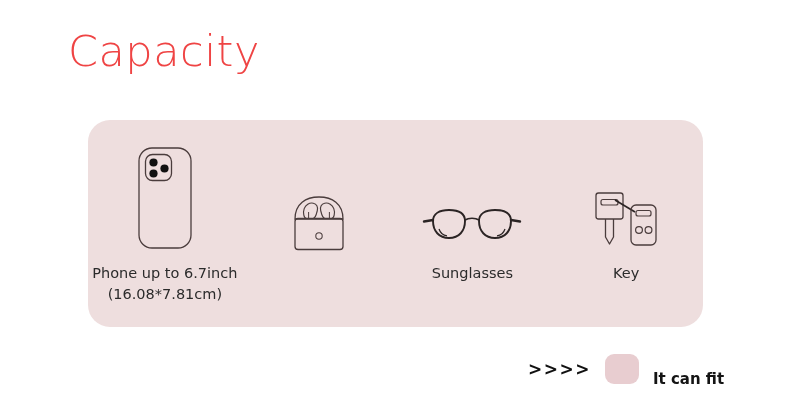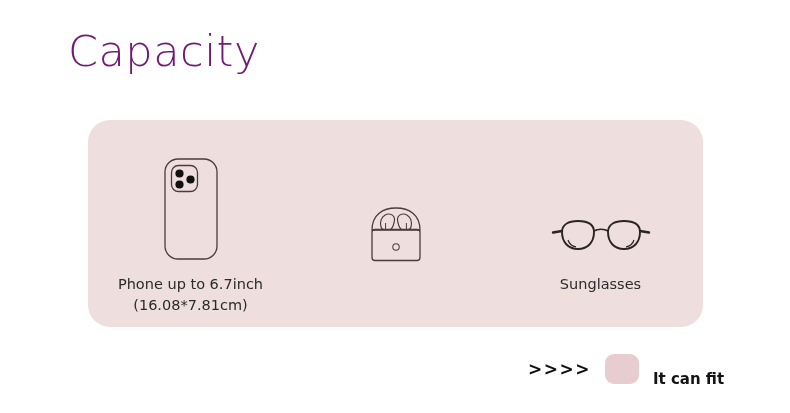--- a/index.html
+++ b/index.html
@@ -17,21 +17,21 @@
 
   
   .page-title {
     position: absolute;
     left: 68px;
     top: 28px;
     font-family: "DejaVu Sans", sans-serif;
     font-size: 43px;
     font-weight: 300;
     letter-spacing: 0.5px;
-    color: #701a75;
+    color: #ef4444;
     line-height: 1.1;
   }
 
   
   .capacity-panel {
     position: absolute;
     left: 88px;
     top: 120px;
     width: 615px;
     height: 207px;
@@ -41,21 +41,21 @@
 
   .items-row {
     position: absolute;
     left: 0;
     top: 0;
     width: 100%;
     height: 100%;
     display: flex;
     align-items: flex-start;
     justify-content: space-around;
-    padding-top: 25px;
+    padding-top: 14px;
     box-sizing: border-box;
   }
 
   .capacity-item {
     display: flex;
     flex-direction: column;
     align-items: center;
     width: 165px;
   }
 
@@ -168,20 +168,39 @@
 
           <path d="M91 16 L100 17.5" fill="none" stroke="#2b2424" stroke-width="2.4" stroke-linecap="round"></path>
 
           <path d="M19 25 C20.5 29.5 23.5 31.5 27 31.8" fill="none" stroke="#2b2424" stroke-width="1.2"></path>
           <path d="M85 25 C83.5 29.5 80.5 31.5 77 31.8" fill="none" stroke="#2b2424" stroke-width="1.2"></path>
         </svg>
       </div>
       <div class="item-label">Sunglasses</div>
     </div>
 
+    <div class="capacity-item">
+      <div class="item-icon">
+        <svg width="70" height="62" viewBox="0 0 70 62">
+
+          <rect x="5" y="3" width="27" height="26" rx="2.5" ry="2.5" fill="none" stroke="#4a3c3c" stroke-width="1.3"></rect>
+          <rect x="10" y="9.5" width="17" height="5.5" rx="2" ry="2" fill="none" stroke="#4a3c3c" stroke-width="1.2"></rect>
+
+          <path d="M14.5 29 L14.5 47 L18.5 54 L22.5 47 L22.5 29" fill="none" stroke="#4a3c3c" stroke-width="1.3" stroke-linejoin="round"></path>
+
+          <line x1="24" y1="10" x2="44" y2="22" stroke="#2b2424" stroke-width="1.7"></line>
+
+          <rect x="40" y="15" width="25" height="40" rx="5" ry="5" fill="none" stroke="#4a3c3c" stroke-width="1.3"></rect>
+          <rect x="45" y="20.5" width="15" height="5.5" rx="2" ry="2" fill="none" stroke="#4a3c3c" stroke-width="1.2"></rect>
+          <circle cx="48" cy="40" r="3.4" fill="none" stroke="#4a3c3c" stroke-width="1.2"></circle>
+          <circle cx="57.5" cy="40" r="3.4" fill="none" stroke="#4a3c3c" stroke-width="1.2"></circle>
+        </svg>
+      </div>
+      <div class="item-label">Key</div>
+    </div>
 
   </div>
 </div>
 
 <div class="legend">
   <span class="legend-arrows">&gt;&gt;&gt;&gt;</span>
   <span class="legend-swatch"></span>
   <span class="legend-text">It can fit</span>
 </div>
 

